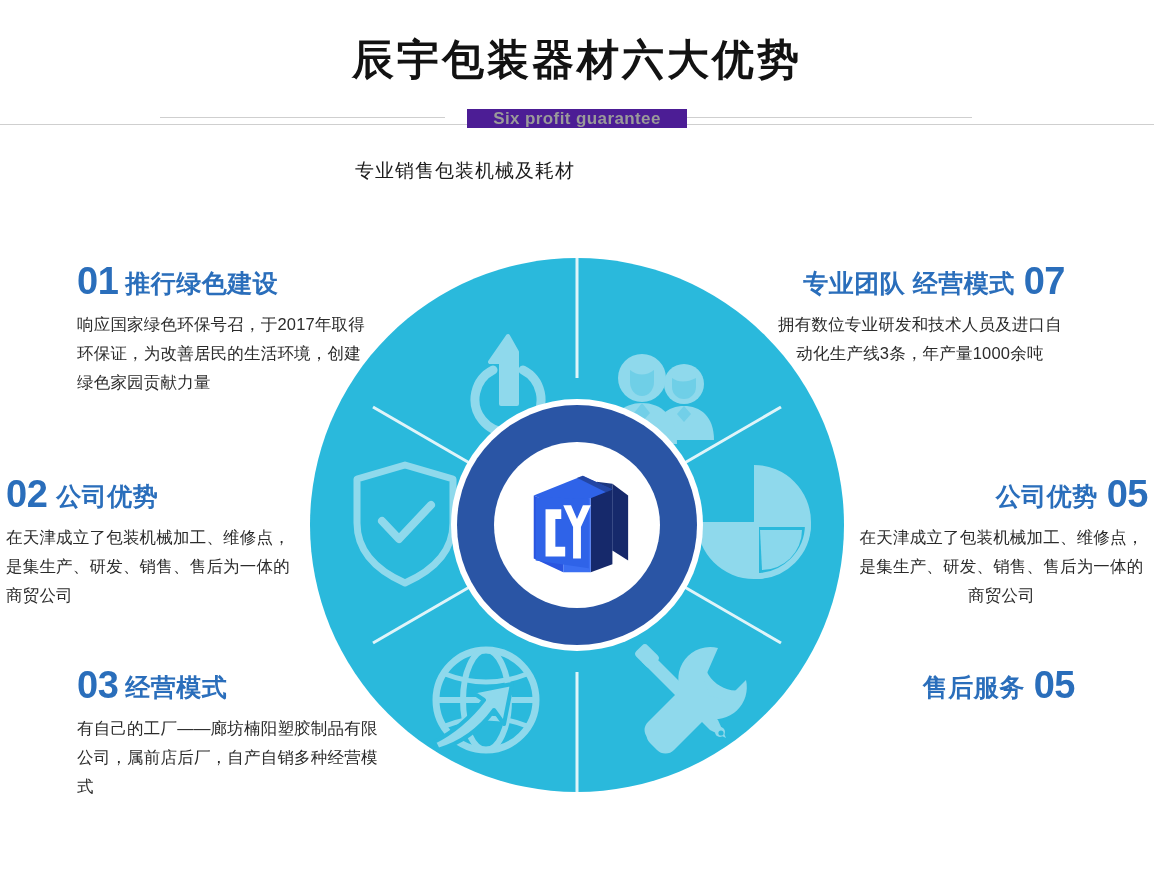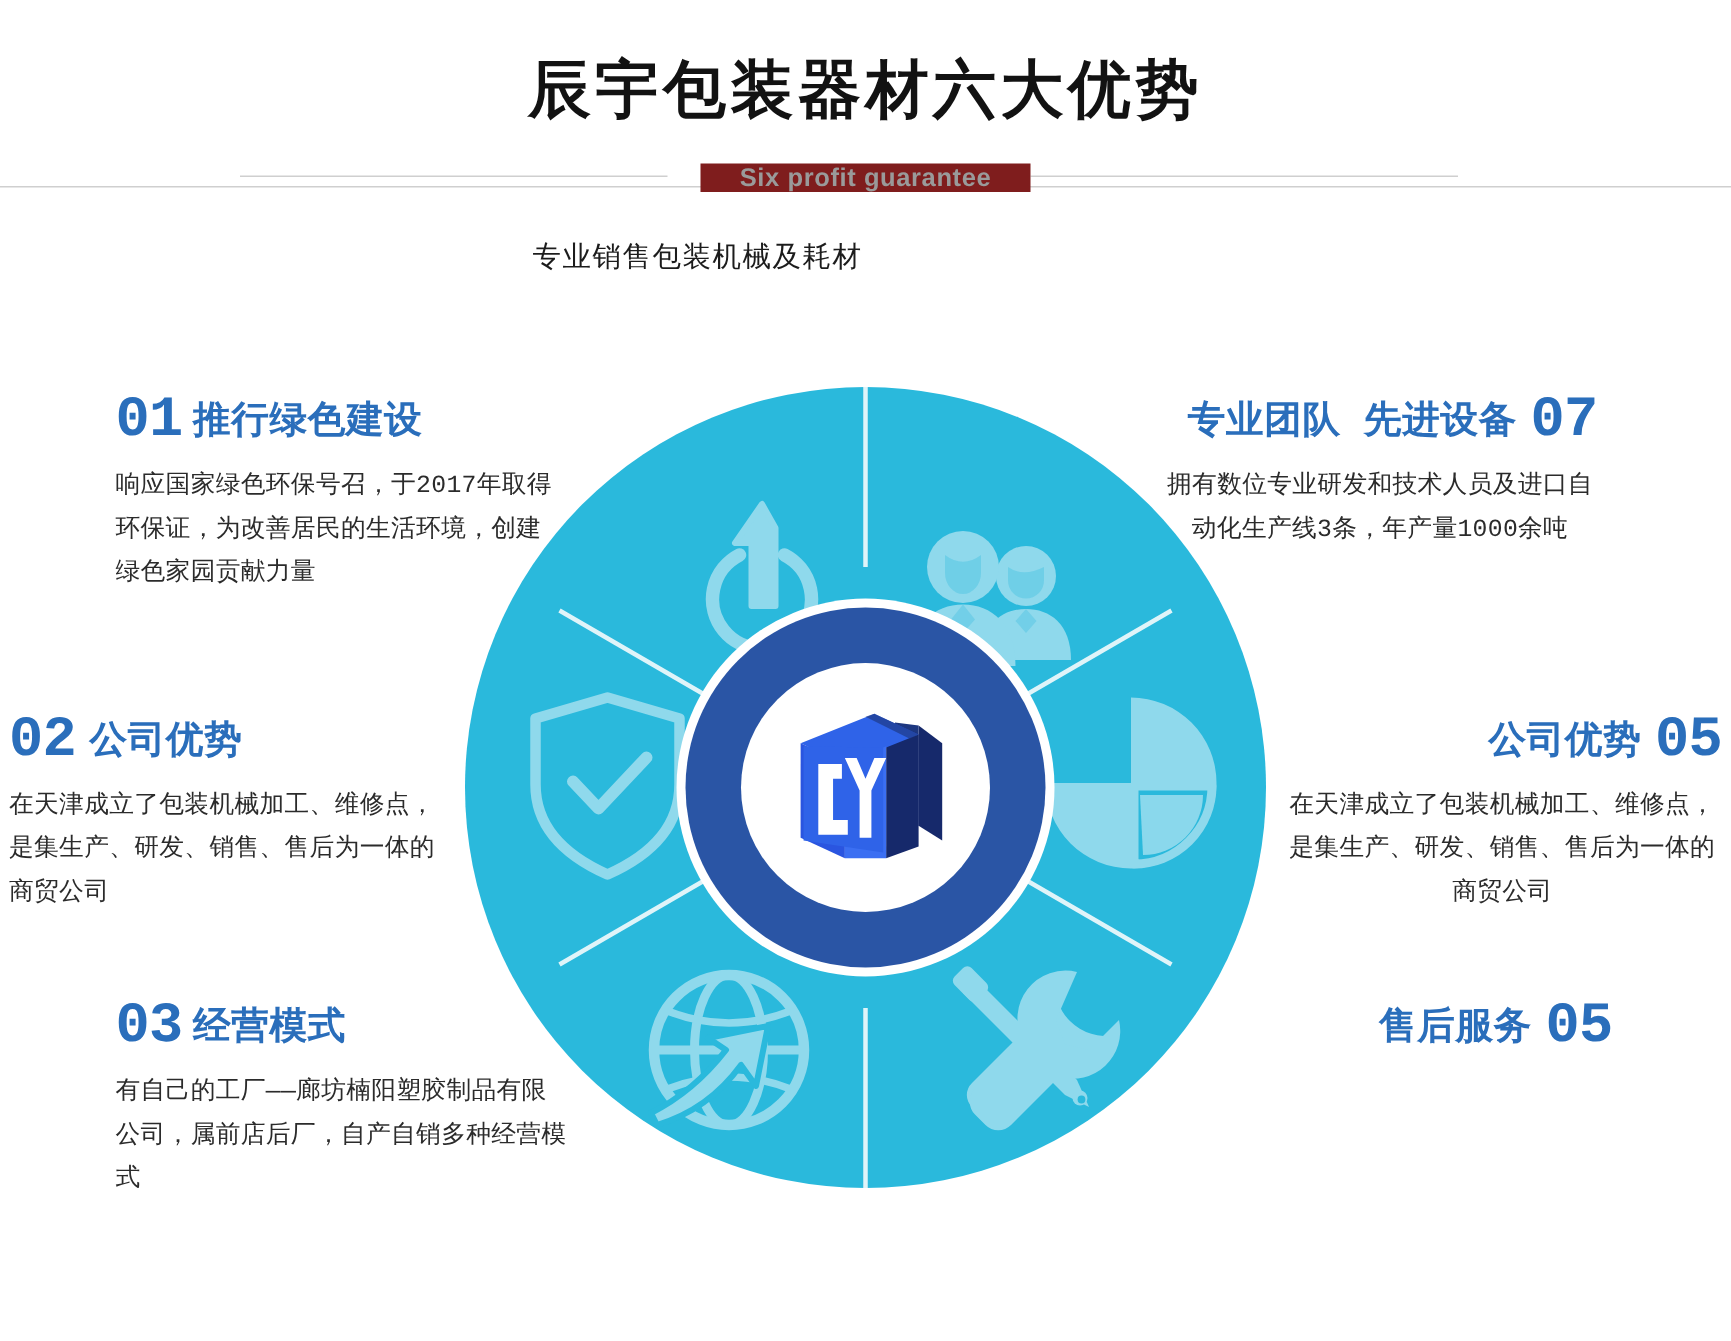--- a/index.html
+++ b/index.html
@@ -32,21 +32,21 @@
     background:#cfcfcf;
   }
   .rule-short-r{
     position:absolute;left:687px;top:5px;width:285px;height:1px;
     background:#cfcfcf;
   }
   .sub-en{
     position:absolute;left:0;top:109px;width:1154px;text-align:center;
     font-size:17px;color:#9a9a9a;font-weight:bold;letter-spacing:.4px;
   }
-  .sub-en span{background:#7f1d1d;padding:0 26px;}
+  .sub-en span{background:#4c1d95;padding:0 26px;}
   .sub-cn{
     position:absolute;left:0;top:158px;width:930px;text-align:center;
     font-size:19px;color:#1c1c1c;letter-spacing:1px;
   }
 
   
   .wheel{
     position:absolute;left:310px;top:258px;width:534px;height:534px;
   }
   .wheel-svg{position:absolute;left:0;top:0;width:534px;height:534px;}
@@ -59,21 +59,21 @@
     display:flex;align-items:center;justify-content:center;
   }
   .hub-inner{
     width:166px;height:166px;border-radius:50%;
     background:#ffffff;
     display:flex;align-items:center;justify-content:center;
   }
   .logo-svg{width:118px;height:118px;display:block;}
 
   
-  .block{position:absolute;font-family:Liberation Mono, monospace;}
+  .block{position:absolute;}
   .bhead{
     font-size:26px;font-weight:bold;color:#2a6ebb;
     line-height:34px;white-space:nowrap;margin-bottom:10px;
   }
   .bhead .num{
     font-size:38px;font-weight:bold;color:#2a6ebb;
     letter-spacing:-0.5px;line-height:34px;
     vertical-align:-2px;
   }
   .bhead .lbl{font-size:25px;letter-spacing:.5px;}
@@ -234,21 +234,21 @@
 
 <div class="block" id="blk3">
   <div class="bhead">
     <span class="num">03</span><span class="gap-l"></span><span class="lbl">经营模式</span>
   </div>
   <div class="bbody">有自己的工厂——廊坊楠阳塑胶制品有限公司，属前店后厂，自产自销多种经营模式</div>
 </div>
 
 <div class="block" id="blk4">
   <div class="bhead">
-    <span class="lbl">专业团队 先进设备</span><span class="gap-r"></span><span class="num">07</span>
+    <span class="lbl">专业团队 经营模式</span><span class="gap-r"></span><span class="num">07</span>
   </div>
   <div class="bbody">拥有数位专业研发和技术人员及进口自动化生产线3条，年产量1000余吨</div>
 </div>
 
 <div class="block" id="blk5">
   <div class="bhead">
     <span class="lbl">公司优势</span><span class="gap-r"></span><span class="num">05</span>
   </div>
   <div class="bbody">在天津成立了包装机械加工、维修点，是集生产、研发、销售、售后为一体的商贸公司</div>
 </div>

